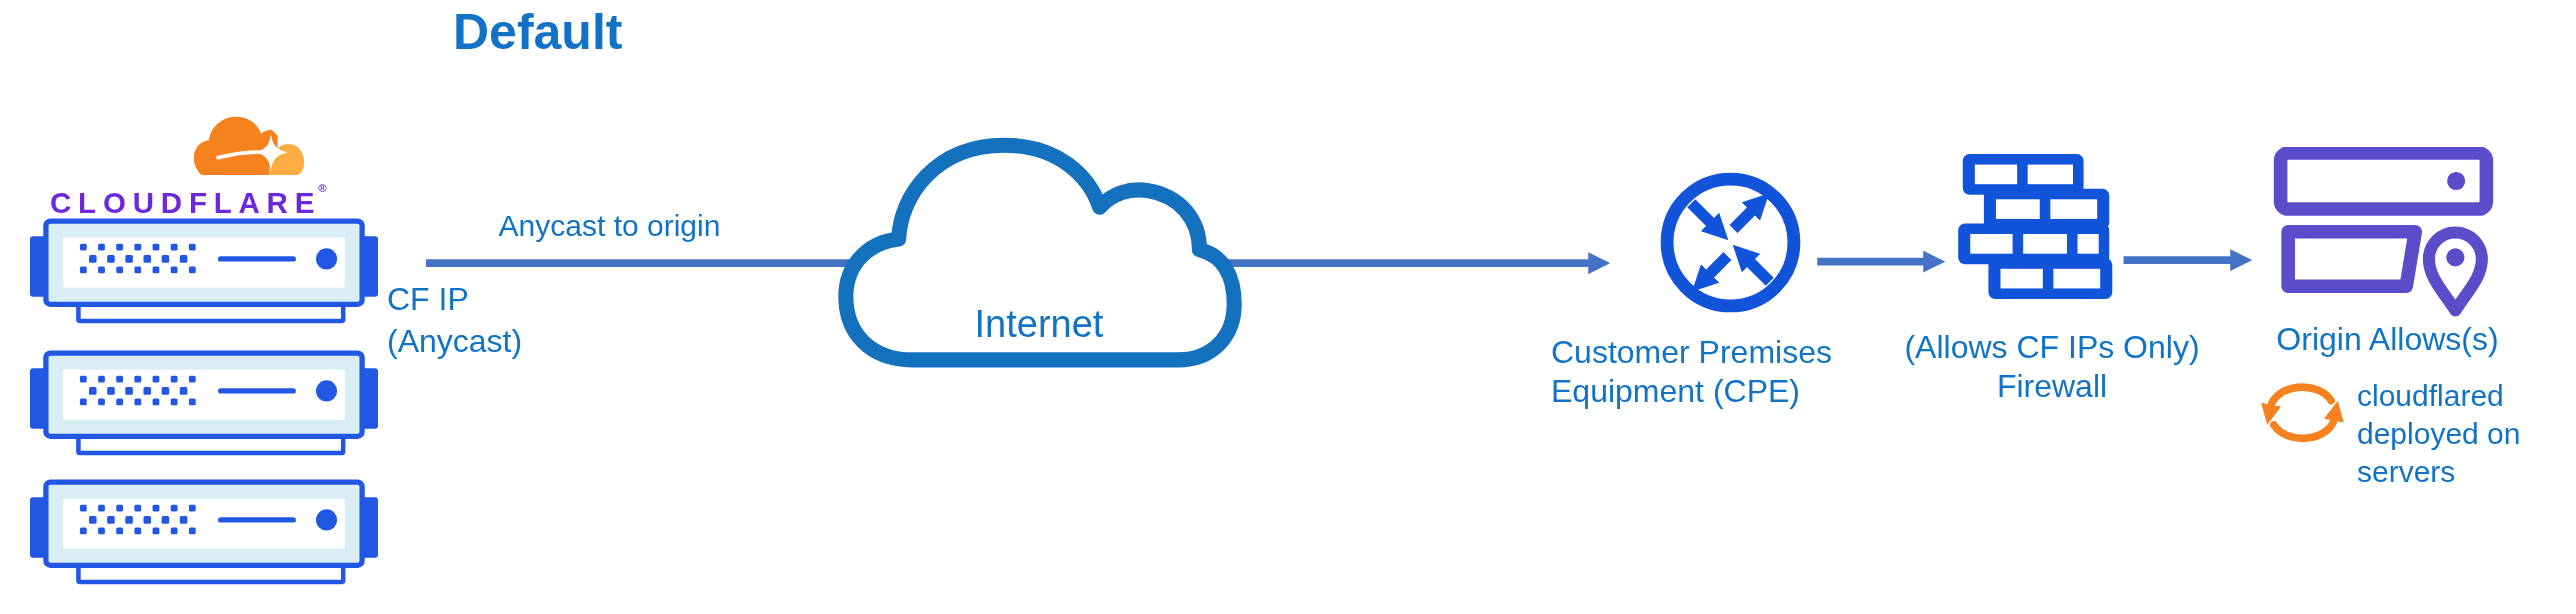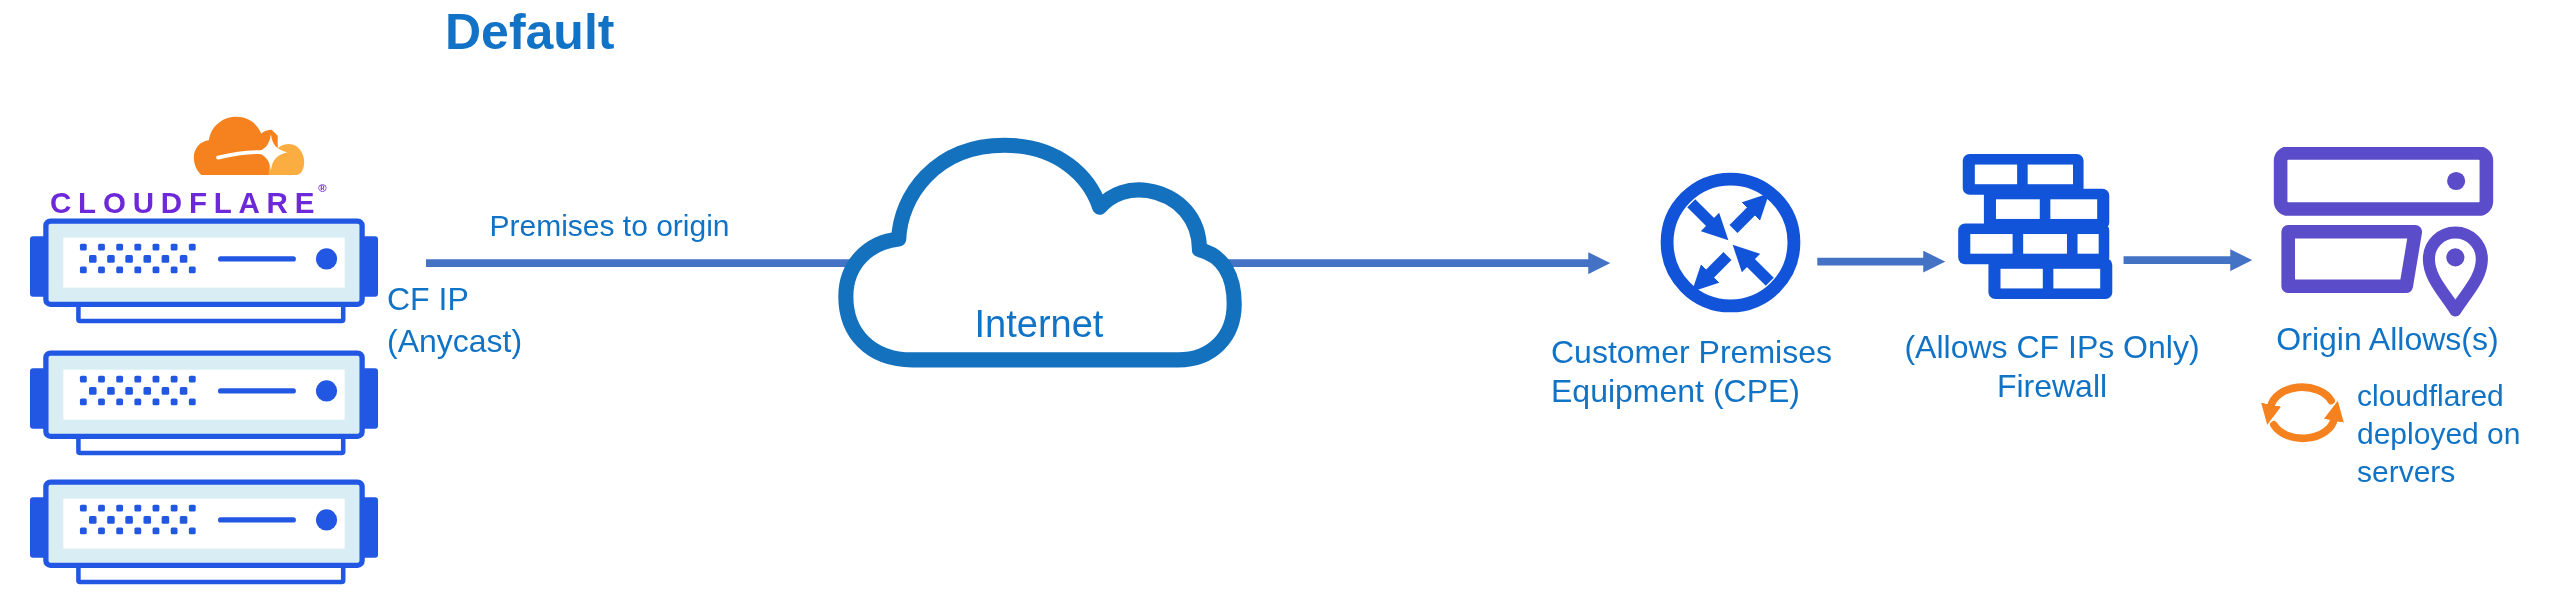--- a/index.html
+++ b/index.html
@@ -1,21 +1,21 @@
 <!DOCTYPE html>
 <html style="font-size:12px"><head>
 <meta charset="utf-8">
 <style>
   html,body{margin:0;padding:0;background:#ffffff;}
   body{font-family:"Liberation Sans","DejaVu Sans",sans-serif;}
   .canvas{position:relative;width:2576px;height:614px;background:#ffffff;overflow:hidden;}
   .abs{position:absolute;}
   .lbl{color:#1173C5;}
   .center{text-align:center;}
-  #diagram-title{font-size:50px;font-weight:600;color:#1273C6;line-height:1.05;letter-spacing:0;}
+  #diagram-title{font-size:50px;font-weight:600;color:#1273C6;line-height:1.05;letter-spacing:0;margin-left:8px;}
   #wordmark{font-size:29.5px;font-weight:800;color:#6d28d9;letter-spacing:6.8px;white-space:nowrap;text-align:right;}
   #wordmark .reg{font-size:11.4px;vertical-align:21px;letter-spacing:0;margin-left:-3px;}
   .node-label{font-size:32px;line-height:39px;}
   .small-note{font-size:30px;line-height:38px;}
   svg{display:block;}
   .arrow-layer{z-index:1;}
   .cloud-layer{z-index:2;}
   .top-layer{z-index:3;}
 </style>
 </head>
@@ -89,21 +89,21 @@
   <svg class="abs top-layer" style="left:30px;top:218px" width="348" height="106" viewBox="0 0 460 140">
       <use href="#sym-server"></use>
     </svg>
   <svg class="abs top-layer" style="left:30px;top:350px" width="348" height="106" viewBox="0 0 460 140">
       <use href="#sym-server"></use>
     </svg>
   <svg class="abs top-layer" style="left:30px;top:479px" width="348" height="106" viewBox="0 0 460 140">
       <use href="#sym-server"></use>
     </svg>
 
-  <div class="abs top-layer lbl center" style="left:424px;top:209px;width:371px;font-size:30px;">Premises to origin</div>
+  <div class="abs top-layer lbl center" style="left:424px;top:209px;width:371px;font-size:30px;">Anycast to origin</div>
   <div class="abs top-layer lbl" style="left:387px;top:278px;font-size:32px;line-height:42px;">
     <div>CF IP</div>
     <div>(Anycast)</div>
   </div>
 
   <svg class="abs cloud-layer" style="left:823px;top:106px" width="428" height="269" viewBox="0 0 566 356">
     <path d="M118 336 C62 336 30 300 30 252 C30 210 60 180 100 176 C102 120 148 52 240 52 C310 52 352 92 366 134 C382 116 406 108 430 112 C472 119 498 150 498 190 C530 198 544 226 544 262 C544 306 514 336 470 336 Z" fill="#ffffff" stroke="#1371BE" stroke-width="20" stroke-linejoin="round" stroke-linecap="round"></path>
   </svg>
   <div class="abs top-layer lbl center" style="left:908px;top:303px;width:262px;font-size:38px;">Internet</div>
 

